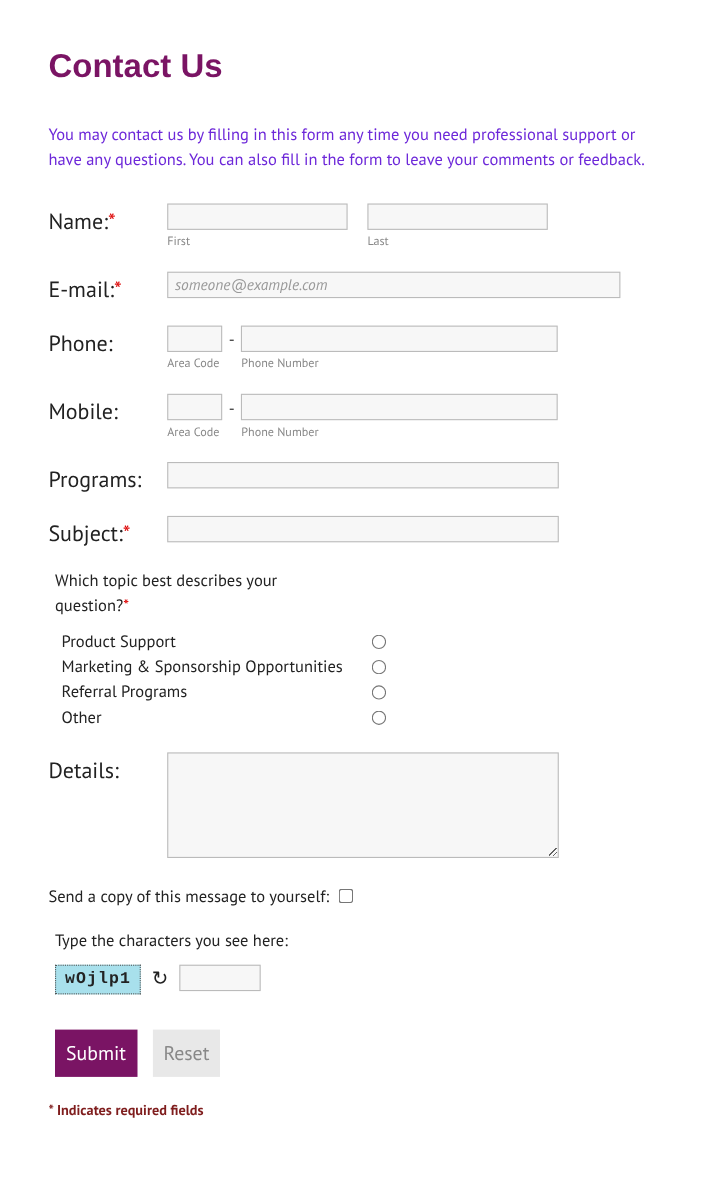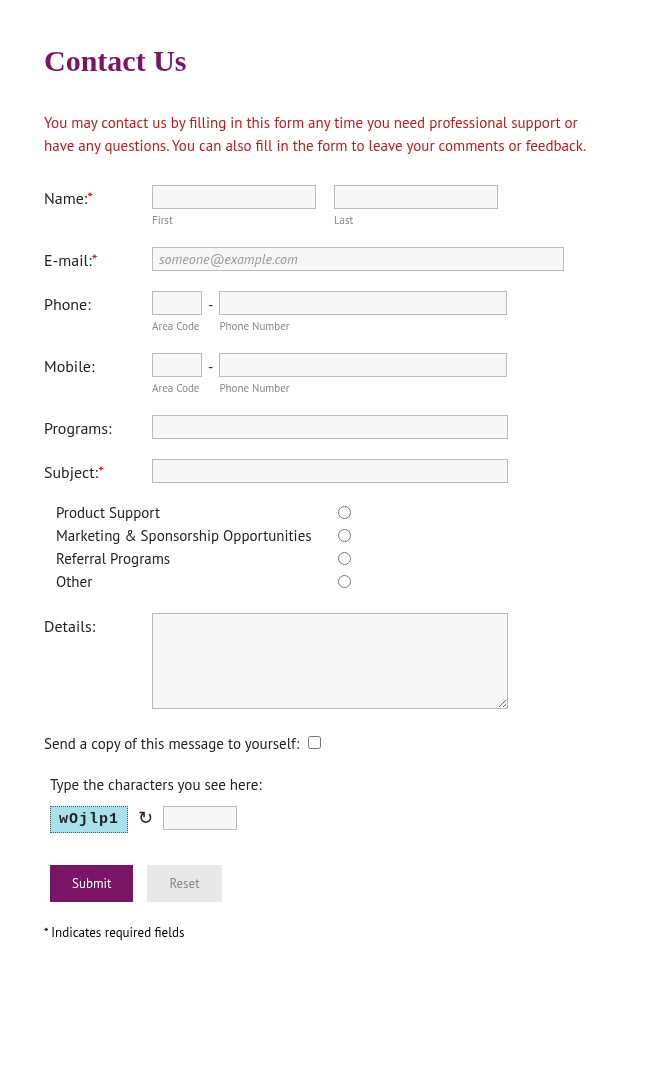--- a/index.html
+++ b/index.html
@@ -5,40 +5,40 @@
   * { box-sizing: border-box; }
   body {
     font-family: "Segoe UI", "PT Sans", Arial, sans-serif;
     margin: 0;
     padding: 44px;
     background: #fff;
     color: #222;
     width: 647px;
   }
   h1 {
-    font-family: Liberation Serif, serif;
+    font-family: Liberation Sans, sans-serif;
     color: #7a1464;
     font-weight: 700;
     font-size: 30px;
     margin: 0 0 34px 0;
   }
   .intro {
     font-size: 15px;
     line-height: 1.5;
-    color: #b91c1c;
+    color: #6d28d9;
     margin-bottom: 28px;
   }
   .form-row {
     display: flex;
     align-items: flex-start;
     margin-bottom: 20px;
   }
   .form-label {
     width: 108px;
-    font-size: 16px;
+    font-size: 20px;
     padding-top: 3px;
     flex-shrink: 0;
   }
   .req { color: #d00; }
   .form-fields { flex: 1; }
   .inline-group { display: flex; gap: 18px; }
   .inline-item { display: flex; flex-direction: column; }
   .sublabel {
     font-size: 11px;
     color: #888;
@@ -90,28 +90,28 @@
     font-size: 15px;
     letter-spacing: 1px;
     border: 1px dotted #555;
     display: inline-block;
   }
   .refresh-icon { font-size: 18px; cursor: pointer; user-select: none; }
   input.captcha-input { width: 74px; height: 24px; }
   .button-row { margin: 32px 0 22px 6px; display: flex; gap: 14px; }
   button {
     border: none;
-    padding: 10px 22px;
-    font-size: 13px;
+    padding: 10px 10px;
+    font-size: 18px;
     cursor: pointer;
     font-family: inherit;
   }
   button.submit { background: #7a1464; color: #fff; }
   button.reset { background: #e8e8e8; color: #888; }
-  .footnote { color: #000000; font-size: 13px; }
+  .footnote { color: #7f1d1d; font-size: 13px; font-weight: bold; }
 </style>
 </head>
 <body>
 
 <h1>Contact Us</h1>
 
 <p class="intro">You may contact us by filling in this form any time you need professional support or have any questions. You can also fill in the form to leave your comments or feedback.</p>
 
 <div class="form-row">
   <div class="form-label">
@@ -184,20 +184,23 @@
 <div class="form-row">
   <div class="form-label">
     <span>Subject:</span><span class="req">*</span>
   </div>
   <div class="form-fields">
     <input type="text" class="wide" style="">
   </div>
 </div>
 
 <div class="topic-section">
+  <div class="topic-q">
+    <span>Which topic best describes your question?</span><span class="req">*</span>
+  </div>
   <div class="radio-row">
     <label>Product Support</label>
     <input type="radio" name="topic" style="">
   </div>
   <div class="radio-row">
     <label>Marketing &amp; Sponsorship Opportunities</label>
     <input type="radio" name="topic" style="">
   </div>
   <div class="radio-row">
     <label>Referral Programs</label>

